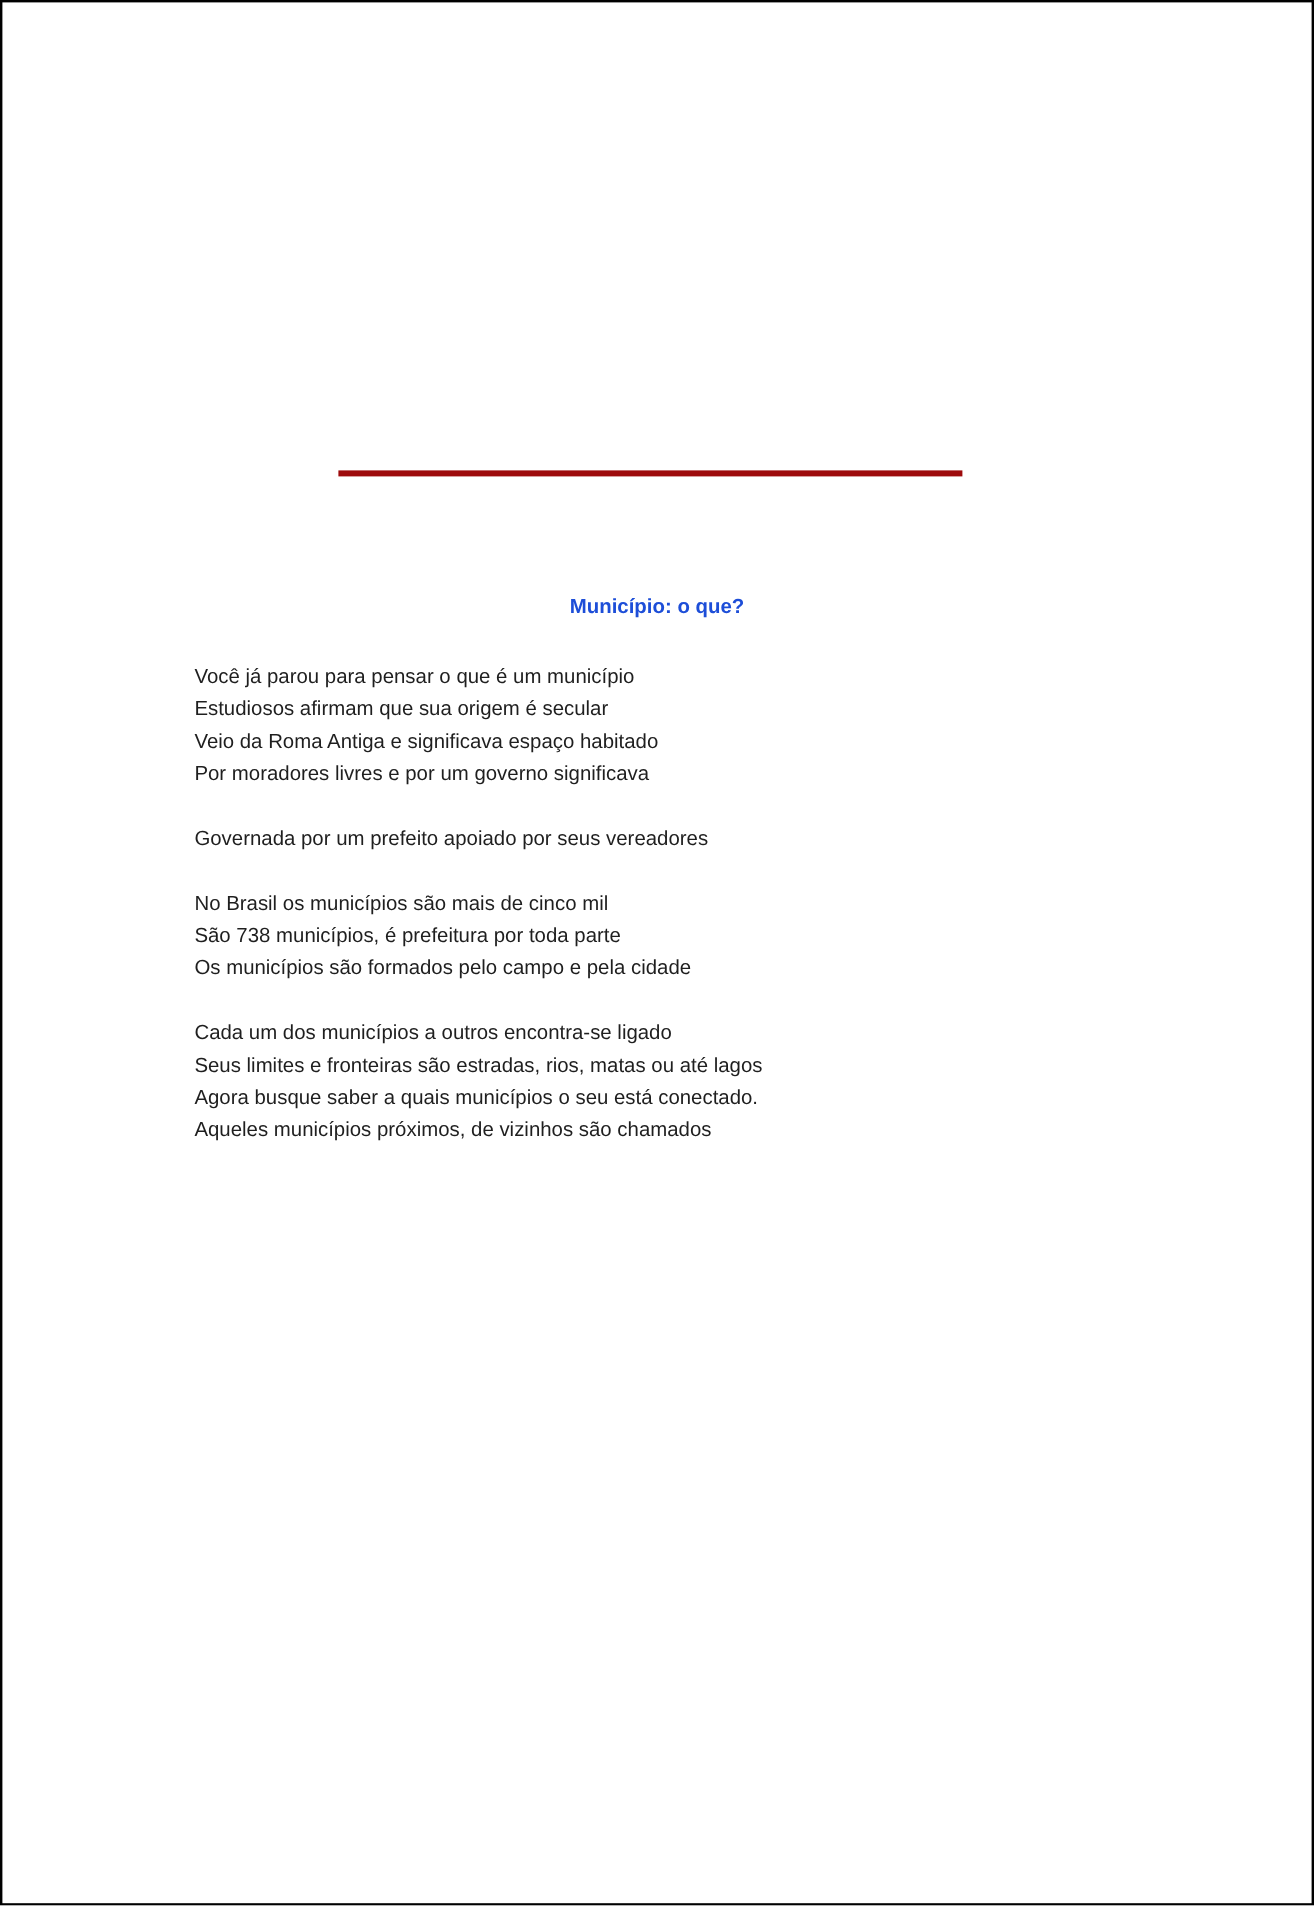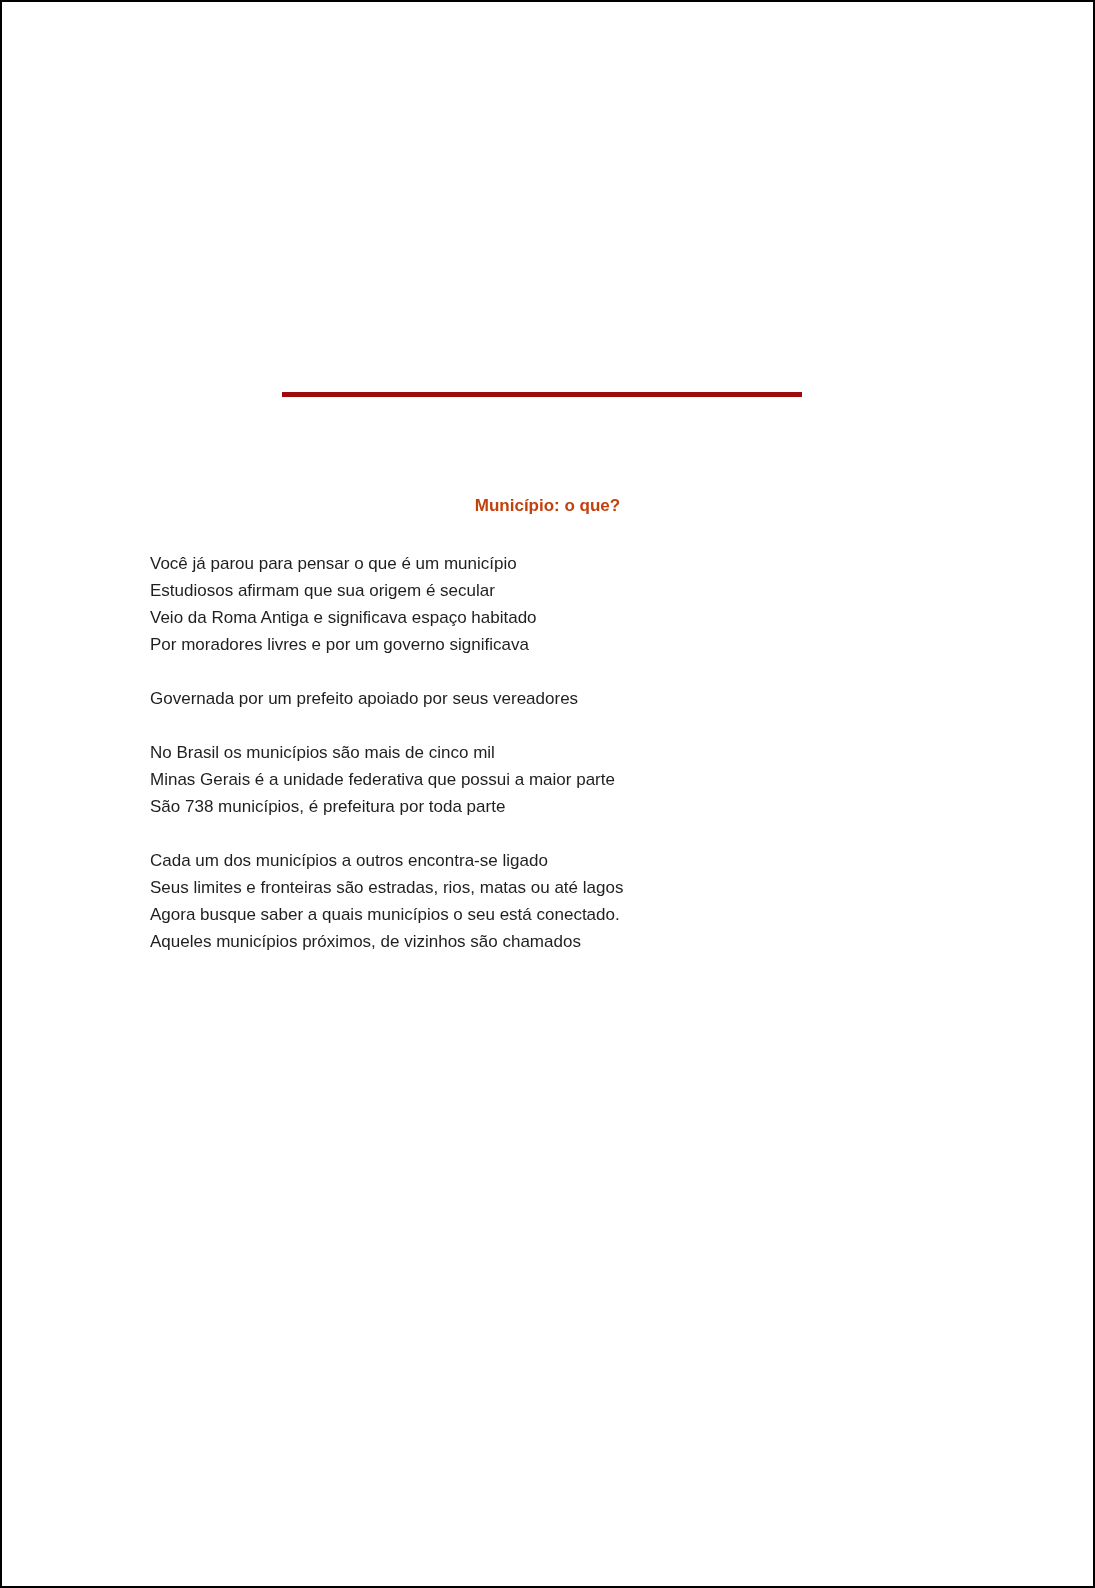--- a/index.html
+++ b/index.html
@@ -28,25 +28,25 @@
   }
   .poem-title {
     position: absolute;
     top: 494px;
     left: 0;
     width: 100%;
     margin: 0;
     text-align: center;
     font-size: 17px;
     font-weight: bold;
-    color: #c2410c;
+    color: #1d4ed8;
   }
   .poem-body {
     position: absolute;
-    left: 148px;
+    left: 160px;
     top: 548px;
     width: 800px;
     font-size: 17px;
     line-height: 27px;
   }
   .stanza {
     margin: 0 0 27px 0;
     padding: 0;
   }
   .poem-line {
@@ -71,22 +71,22 @@
       <span class="poem-line">Veio da Roma Antiga e significava espaço habitado</span>
       <span class="poem-line">Por moradores livres e por um governo significava</span>
     </div>
 
     <div class="stanza">
       <span class="poem-line">Governada por um prefeito apoiado por seus vereadores</span>
     </div>
 
     <div class="stanza">
       <span class="poem-line">No Brasil os municípios são mais de cinco mil</span>
-      <span class="poem-line">Minas Gerais é a unidade federativa que possui a maior parte</span>
       <span class="poem-line">São 738 municípios, é prefeitura por toda parte</span>
+      <span class="poem-line">Os municípios são formados pelo campo e pela cidade</span>
     </div>
 
     <div class="stanza">
       <span class="poem-line">Cada um dos municípios a outros encontra-se ligado</span>
       <span class="poem-line">Seus limites e fronteiras são estradas, rios, matas ou até lagos</span>
       <span class="poem-line">Agora busque saber a quais municípios o seu está conectado.</span>
       <span class="poem-line">Aqueles municípios próximos, de vizinhos são chamados</span>
     </div>
 
   </div>

